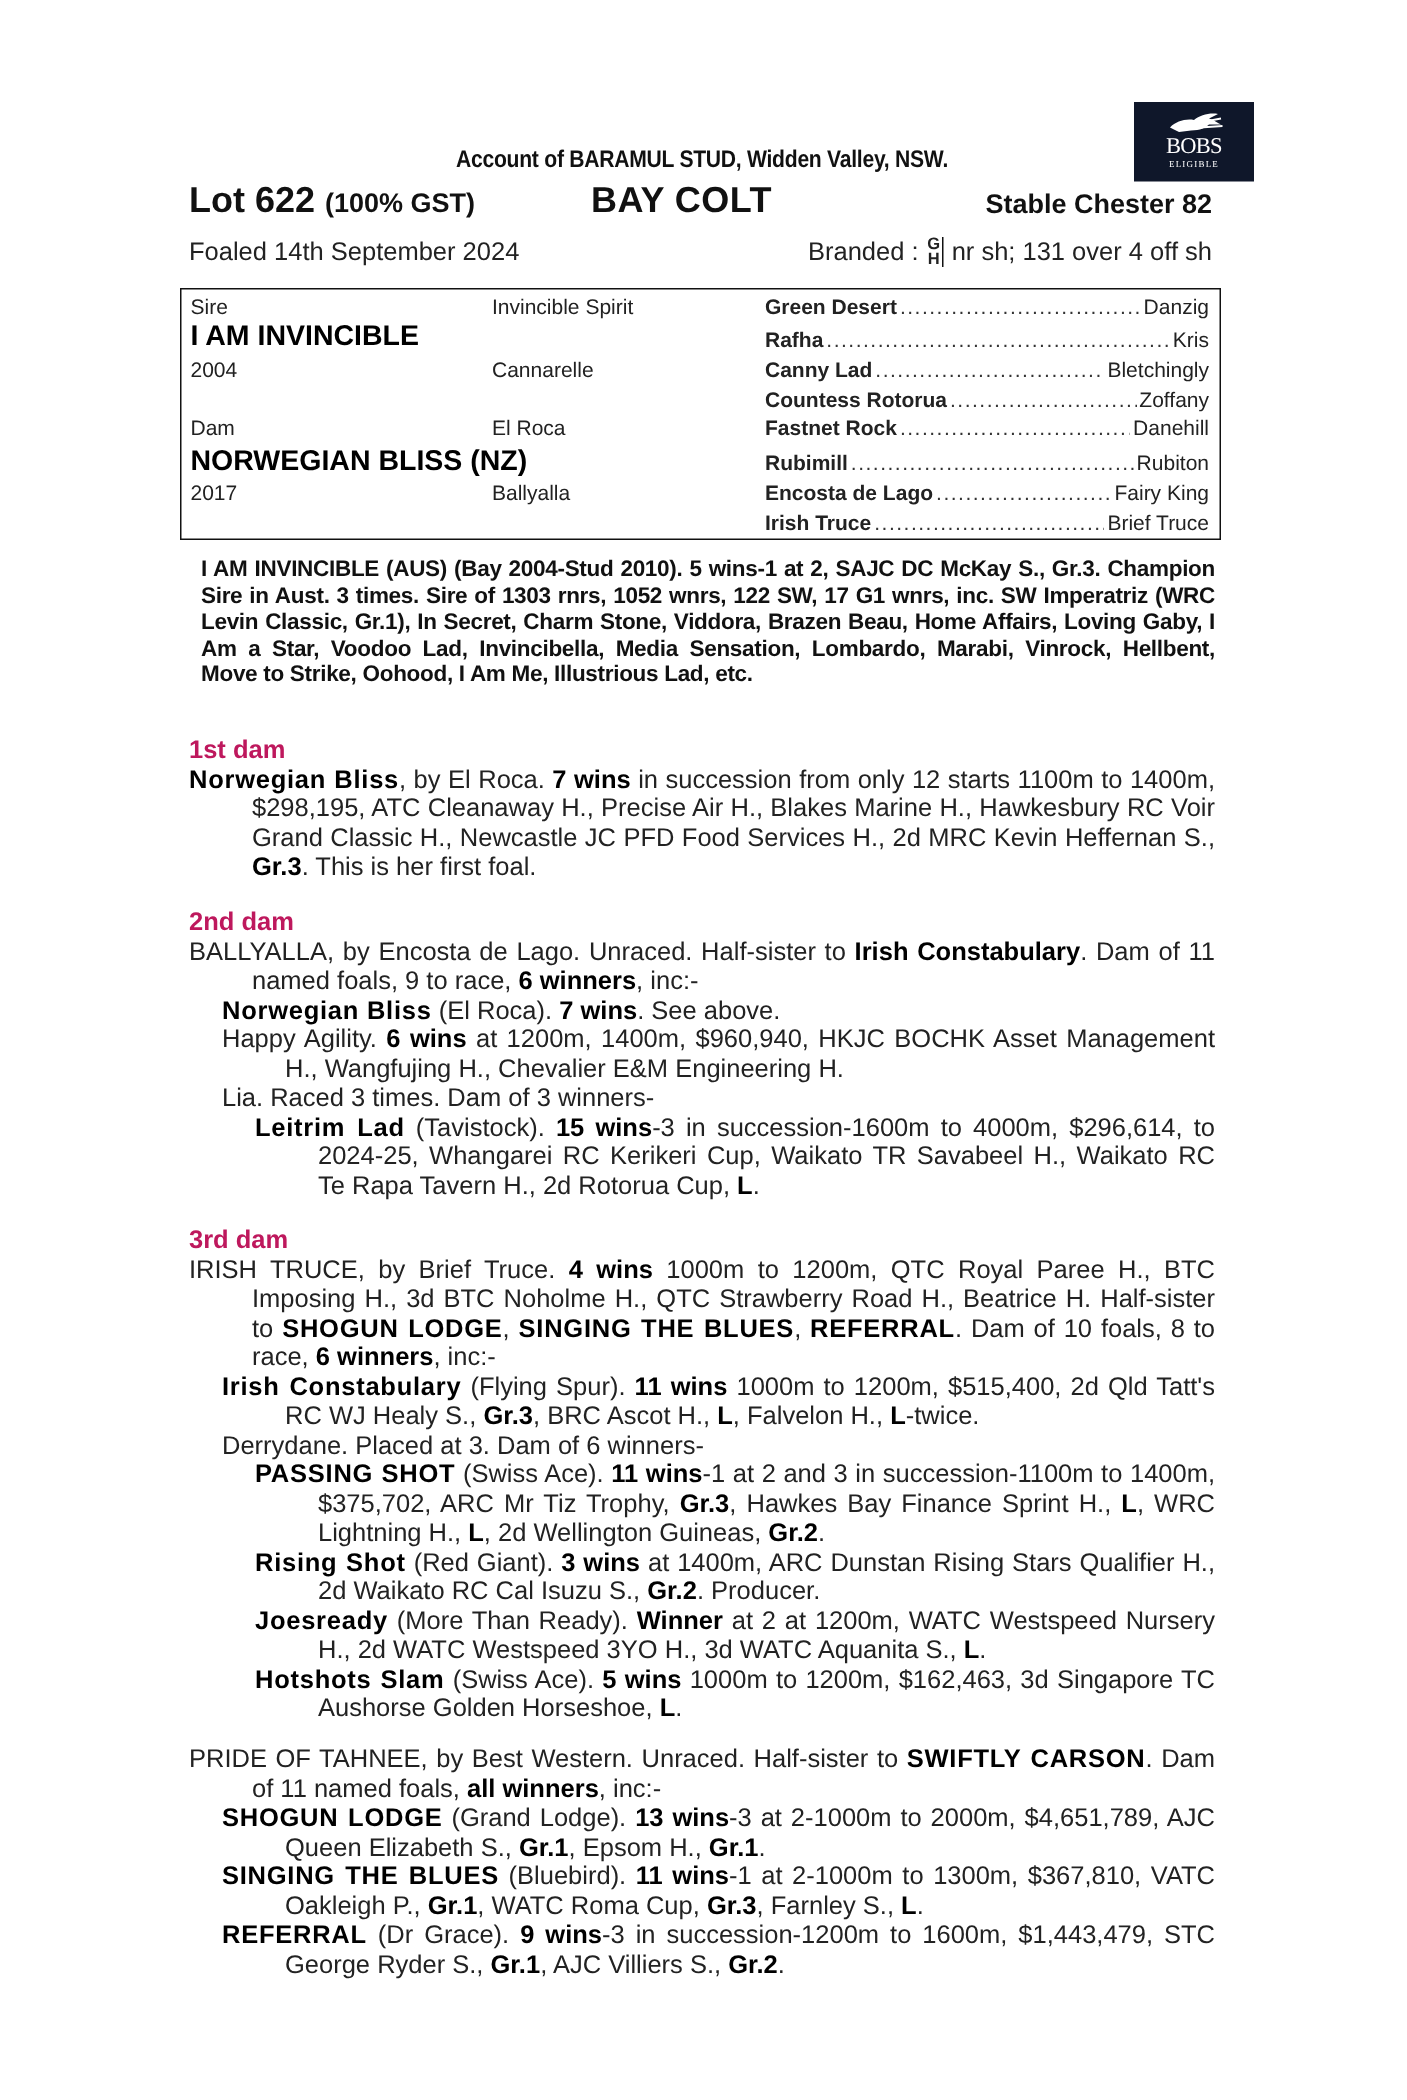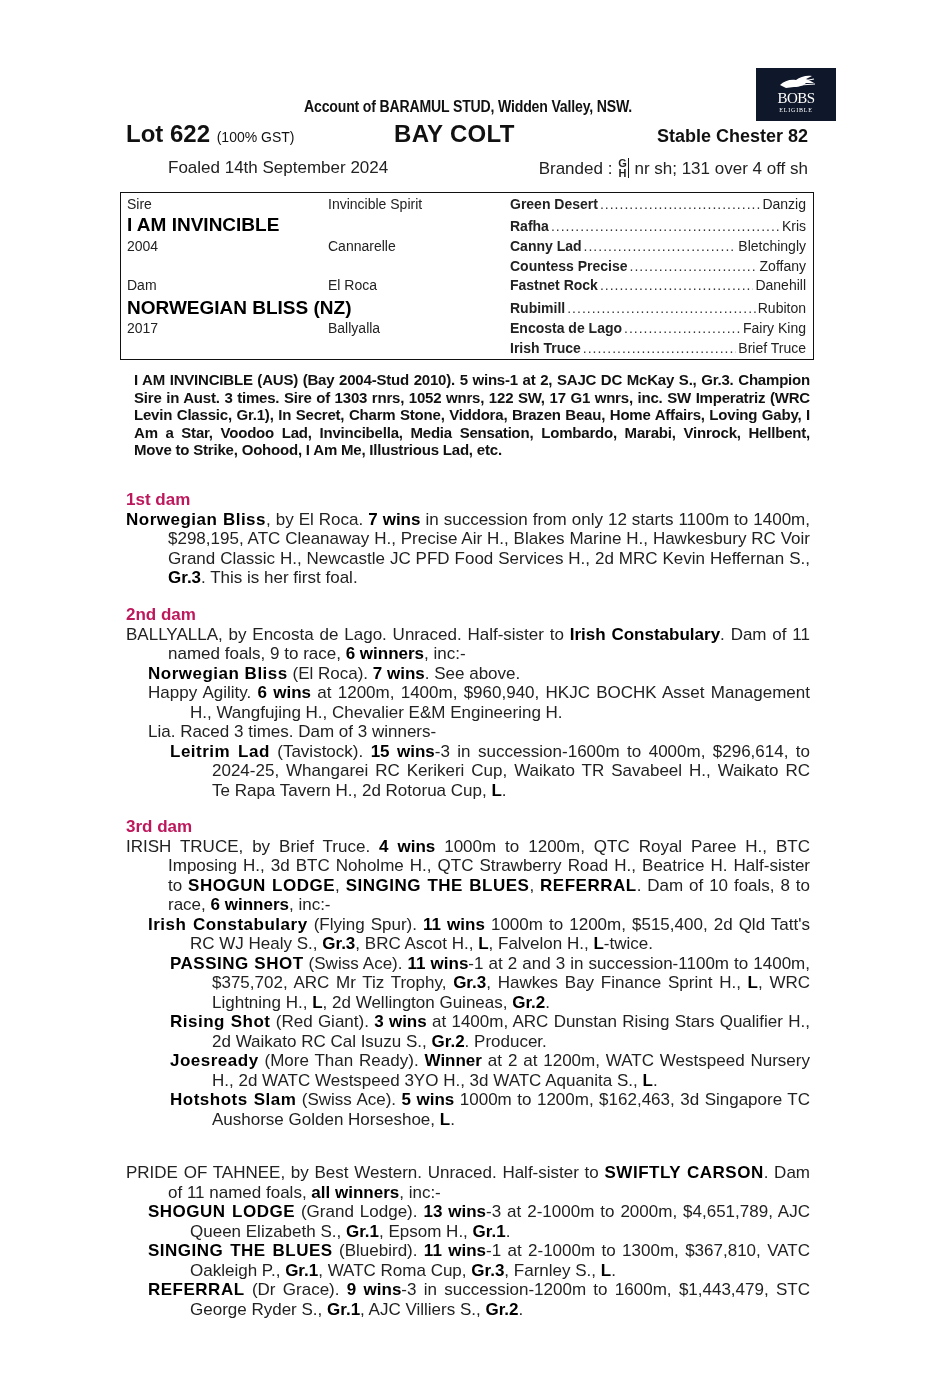--- a/index.html
+++ b/index.html
@@ -7,26 +7,26 @@
   .page { position: absolute; left: 126px; top: 0; width: 684px; }
 
   .logo { position: absolute; left: 756px; top: 68px; width: 80px; height: 53px; background: #0f172a; color: #fff; text-align: center; }
   .logo .horse { display: block; margin: 5px auto 0; width: 40px; height: 18px; }
   .logo .bobs { font-family: "Liberation Serif", serif; font-size: 15px; line-height: 15px; letter-spacing: -0.5px; }
   .logo .elig { font-family: "Liberation Serif", serif; font-size: 6px; letter-spacing: 0.8px; line-height: 8px; }
 
   .account { position: absolute; left: 0; top: 98px; width: 684px; text-align: center; font-weight: bold; font-size: 16px; letter-spacing: -0.2px; transform: scaleX(0.88); transform-origin: 50% 50%; }
   .lot-row { position: absolute; top: 120px; left: 0; width: 684px; height: 32px; }
   .lot { position: absolute; left: 0; top: 0; font-weight: bold; font-size: 24px; }
-  .lot .gst { font-weight: normal; font-size: 14px; }
+  .lot .gst { font-weight: bold; font-size: 18px; }
   .sex { position: absolute; left: 268px; top: 0; font-weight: bold; font-size: 24px; letter-spacing: 0.3px; }
   .stable { position: absolute; right: 2px; top: 6px; font-weight: bold; font-size: 18px; }
 
   .foaled-row { position: absolute; top: 158px; left: 0; width: 684px; height: 22px; font-size: 17px; color: #222; }
-  .foaled { position: absolute; left: 0; top: 0; margin-left: 42px; }
+  .foaled { position: absolute; left: 0; top: 0; }
   .branded { position: absolute; right: 2px; top: 0; }
   .brandmark { display: inline-block; vertical-align: -3px; font-size: 11px; line-height: 10px; font-weight: bold; border-right: 1.5px solid #111; padding-right: 1px; text-align: center; margin: 0 1px; }
 
   .pedigree { position: absolute; top: 192px; left: -6px; width: 694px; height: 168px; border: 1.5px solid #111; box-sizing: border-box; font-size: 14px; color: #222; padding-left: 48px; }
   .ped-cell { position: absolute; white-space: nowrap; }
   .ped-big { font-weight: bold; font-size: 19px; color: #000; }
   .ggp { position: absolute; left: 389px; width: 296px; display: flex; font-size: 14px; }
   .ggp .n { white-space: nowrap; font-weight: bold; }
   .ggp .dots { flex: 1; overflow: hidden; white-space: nowrap; letter-spacing: 1px; margin: 0 2px; color: #333; }
   .ggp .dots::after { content: "........................................................................................"; }
@@ -99,21 +99,21 @@
         <span class="n">Rafha</span>
         <span class="dots"></span>
         <span class="s">Kris</span>
       </div>
     <div class="ggp" style="top:45px">
         <span class="n">Canny Lad</span>
         <span class="dots"></span>
         <span class="s">Bletchingly</span>
       </div>
     <div class="ggp" style="top:65px">
-        <span class="n">Countess Precise</span>
+        <span class="n">Countess Rotorua</span>
         <span class="dots"></span>
         <span class="s">Zoffany</span>
       </div>
     <div class="ggp" style="top:84px">
         <span class="n">Fastnet Rock</span>
         <span class="dots"></span>
         <span class="s">Danehill</span>
       </div>
     <div class="ggp" style="top:107px">
         <span class="n">Rubimill</span>
@@ -145,20 +145,21 @@
     <div class="para p1"><span class="bu">Norwegian Bliss</span><span> (El Roca). </span><span class="b">7 wins</span><span>. See above.</span></div>
     <div class="para p1"><span>Happy Agility. </span><span class="b">6 wins</span><span> at 1200m, 1400m, $960,940, HKJC BOCHK Asset Management H., Wangfujing H., Chevalier E&amp;M Engineering H.</span></div>
     <div class="para p1"><span>Lia. Raced 3 times. Dam of 3 winners-</span></div>
     <div class="para p2"><span class="bu">Leitrim Lad</span><span> (Tavistock). </span><span class="b">15 wins</span><span>-3 in succession-1600m to 4000m, $296,614, to 2024-25, Whangarei RC Kerikeri Cup, Waikato TR Savabeel H., Waikato RC Te Rapa Tavern H., 2d Rotorua Cup, </span><span class="b">L</span><span>.</span></div>
   </div>
 
   <div class="section" style="top:817px">
     <div class="sec-title">3rd dam</div>
     <div class="para p0"><span>IRISH TRUCE, by Brief Truce. </span><span class="b">4 wins</span><span> 1000m to 1200m, QTC Royal Paree H., BTC Imposing H., 3d BTC Noholme H., QTC Strawberry Road H., Beatrice H. Half-sister to </span><span class="bu">SHOGUN LODGE</span><span>, </span><span class="bu">SINGING THE BLUES</span><span>, </span><span class="bu">REFERRAL</span><span>. Dam of 10 foals, 8 to race, </span><span class="b">6 winners</span><span>, inc:-</span></div>
     <div class="para p1"><span class="bu">Irish Constabulary</span><span> (Flying Spur). </span><span class="b">11 wins</span><span> 1000m to 1200m, $515,400, 2d Qld Tatt's RC WJ Healy S., </span><span class="b">Gr.3</span><span>, BRC Ascot H., </span><span class="b">L</span><span>, Falvelon H., </span><span class="b">L</span><span>-twice.</span></div>
+    <div class="para p1"><span>Derrydane. Placed at 3. Dam of 6 winners-</span></div>
     <div class="para p2"><span class="bu">PASSING SHOT</span><span> (Swiss Ace). </span><span class="b">11 wins</span><span>-1 at 2 and 3 in succession-1100m to 1400m, $375,702, ARC Mr Tiz Trophy, </span><span class="b">Gr.3</span><span>, Hawkes Bay Finance Sprint H., </span><span class="b">L</span><span>, WRC Lightning H., </span><span class="b">L</span><span>, 2d Wellington Guineas, </span><span class="b">Gr.2</span><span>.</span></div>
     <div class="para p2"><span class="bu">Rising Shot</span><span> (Red Giant). </span><span class="b">3 wins</span><span> at 1400m, ARC Dunstan Rising Stars Qualifier H., 2d Waikato RC Cal Isuzu S., </span><span class="b">Gr.2</span><span>. Producer.</span></div>
     <div class="para p2"><span class="bu">Joesready</span><span> (More Than Ready). </span><span class="b">Winner</span><span> at 2 at 1200m, WATC Westspeed Nursery H., 2d WATC Westspeed 3YO H., 3d WATC Aquanita S., </span><span class="b">L</span><span>.</span></div>
     <div class="para p2"><span class="bu">Hotshots Slam</span><span> (Swiss Ace). </span><span class="b">5 wins</span><span> 1000m to 1200m, $162,463, 3d Singapore TC Aushorse Golden Horseshoe, </span><span class="b">L</span><span>.</span></div>
   </div>
 
   <div class="section" style="top:1163px">
     <div class="para p0"><span>PRIDE OF TAHNEE, by Best Western. Unraced. Half-sister to </span><span class="bu">SWIFTLY CARSON</span><span>. Dam of 11 named foals, </span><span class="b">all winners</span><span>, inc:-</span></div>
     <div class="para p1"><span class="bu">SHOGUN LODGE</span><span> (Grand Lodge). </span><span class="b">13 wins</span><span>-3 at 2-1000m to 2000m, $4,651,789, AJC Queen Elizabeth S., </span><span class="b">Gr.1</span><span>, Epsom H., </span><span class="b">Gr.1</span><span>.</span></div>
     <div class="para p1"><span class="bu">SINGING THE BLUES</span><span> (Bluebird). </span><span class="b">11 wins</span><span>-1 at 2-1000m to 1300m, $367,810, VATC Oakleigh P., </span><span class="b">Gr.1</span><span>, WATC Roma Cup, </span><span class="b">Gr.3</span><span>, Farnley S., </span><span class="b">L</span><span>.</span></div>

